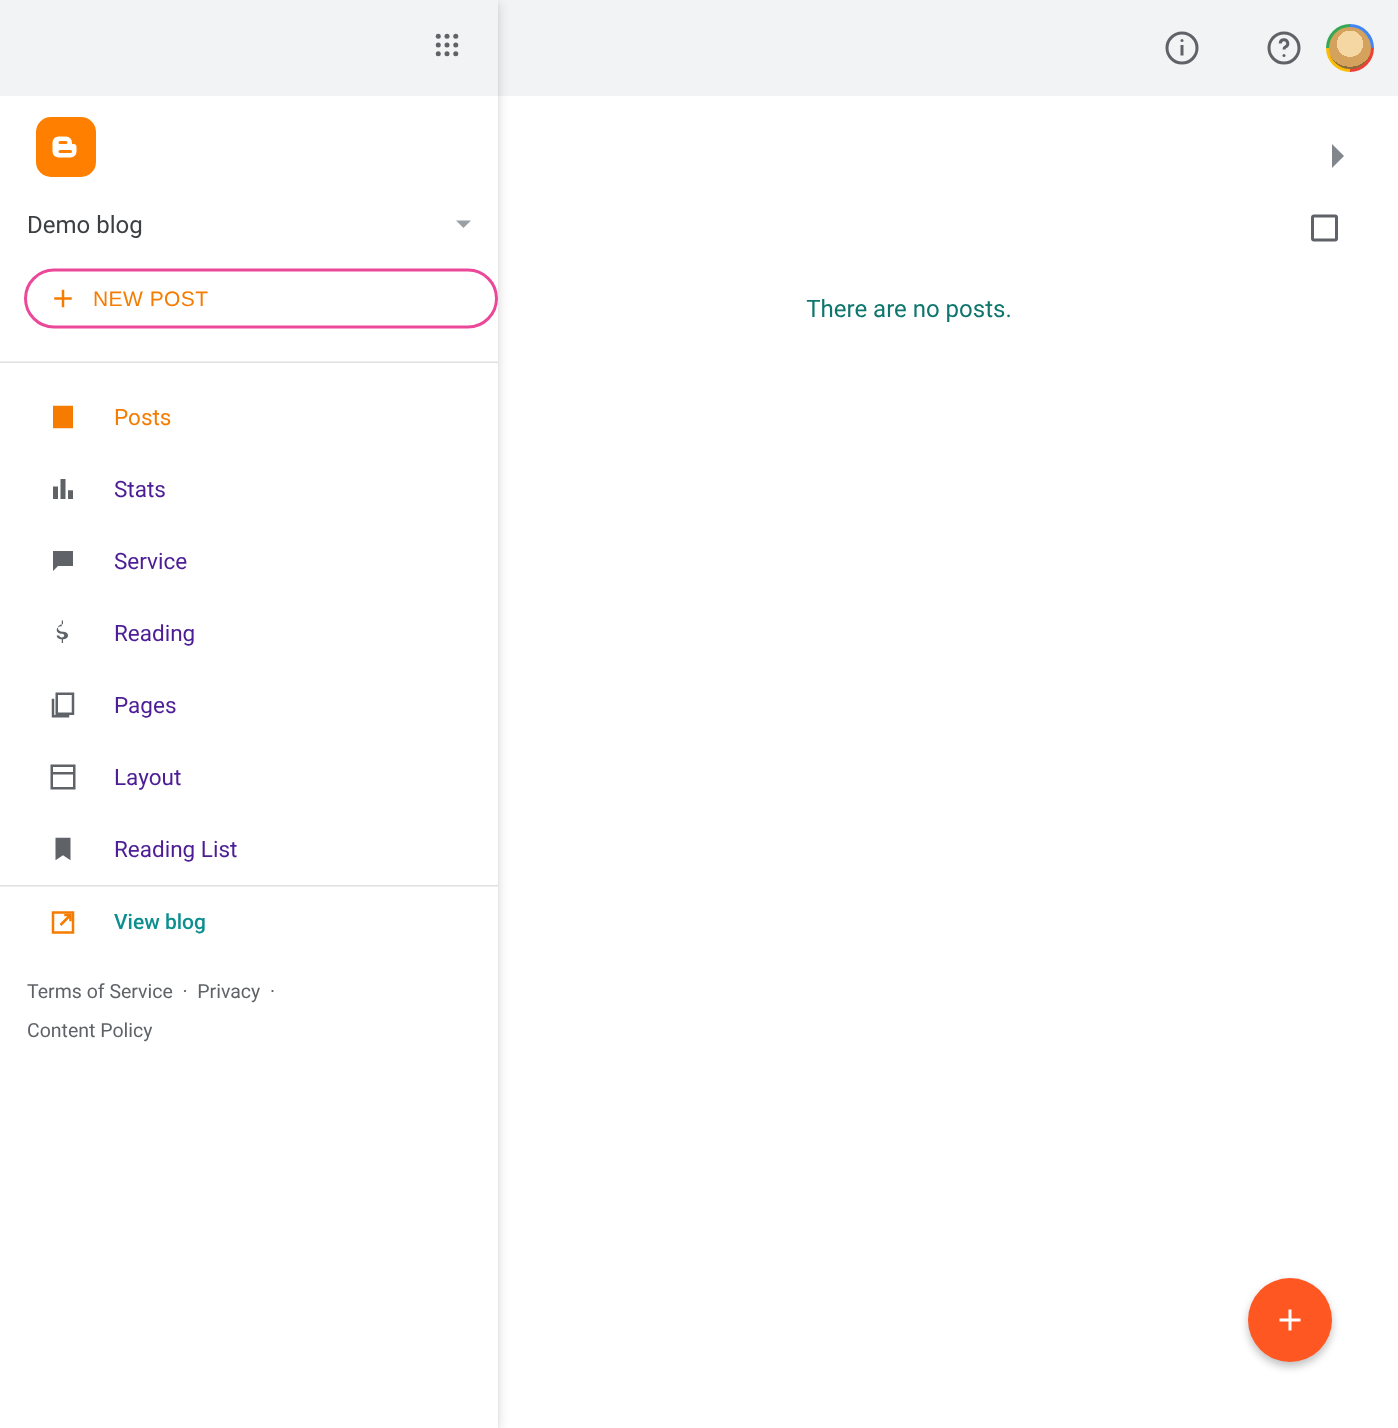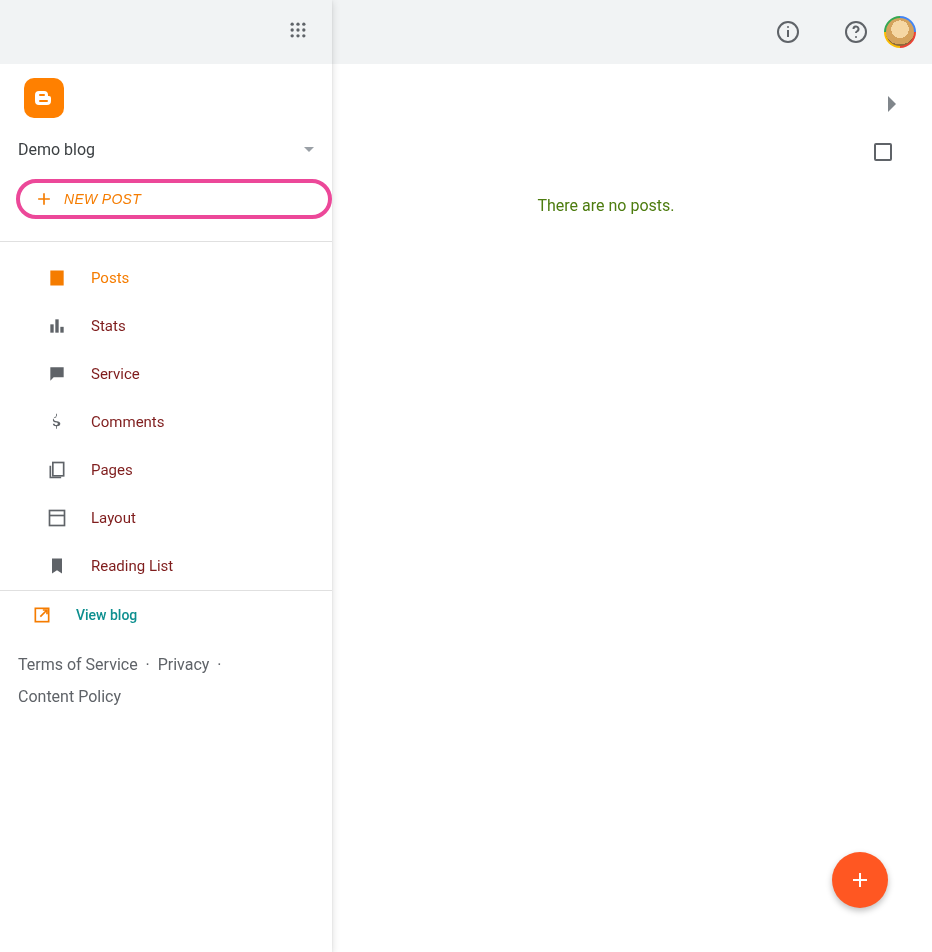--- a/index.html
+++ b/index.html
@@ -119,51 +119,49 @@
     .dropdown-caret {
       width: 0;
       height: 0;
       border-left: 5px solid transparent;
       border-right: 5px solid transparent;
       border-top: 5px solid #9aa0a6;
     }
     .new-post-btn {
       margin: 6px 0 14px 16px;
       height: 40px;
-      border: 4px solid #ec4899;
+      border: 2px solid #ec4899;
       border-radius: 20px;
       background: #fff;
       display: inline-flex;
       align-items: center;
       padding: 0 20px 0 14px;
       gap: 10px;
       cursor: pointer;
       color: #f57c00;
       font-weight: 500;
       font-size: 14px;
       letter-spacing: 0.3px;
-      font-style: italic;
     }
     .divider {
       height: 1px;
       background: #e0e0e0;
       margin: 8px 0 12px 0;
     }
     .nav-list {
       list-style: none;
-      margin-left: 15px;
     }
     .nav-item {
       display: flex;
       align-items: center;
       height: 48px;
       padding: 0 12px 0 32px;
       gap: 24px;
       cursor: pointer;
-      color: #7f1d1d;
+      color: #4c1d95;
       font-size: 15px;
     }
     .nav-item.active {
       color: #f57c00;
     }
     .nav-item .nav-icon {
       width: 20px;
       height: 20px;
       display: flex;
       align-items: center;
@@ -172,21 +170,21 @@
     .nav-item.view-blog {
       color: #0d8f8f;
       font-size: 14px;
       font-weight: 500;
     }
     .nav-item.view-blog .nav-icon {
       color: #f57c00;
     }
     .footer-links {
       padding: 10px 18px;
-      font-size: 16px;
+      font-size: 13px;
       color: #5f6368;
       line-height: 2;
     }
     .footer-links a {
       color: #5f6368;
       text-decoration: none;
     }
     .main {
       position: absolute;
       left: 0;
@@ -225,21 +223,21 @@
       padding: 0 40px;
     }
     .checkbox {
       width: 18px;
       height: 18px;
       border: 2px solid #5f6368;
       border-radius: 2px;
     }
     .empty-msg {
       text-align: center;
-      color: #4d7c0f;
+      color: #0f766e;
       font-size: 16px;
       padding-right: 0;
       margin-top: 20px;
     }
     .fab {
       position: absolute;
       right: 44px;
       bottom: 44px;
       width: 56px;
       height: 56px;
@@ -346,21 +344,21 @@
           </svg>
       </span>
       <span>Service</span>
     </li>
     <li class="nav-item">
       <span class="nav-icon">
         <svg viewBox="0 0 24 24" width="20" height="20" fill="#5f6368">
             <path d="M12 2v3c-2 0-4 1-4 3s2 3 4 3 4 1 4 3-2 3-4 3v3h-1v-3c-2 0-4-1-4-3h2c0 1 1 1.5 2 1.5s2-.5 2-1.5-1-1.5-2-1.5c-2 0-4-1-4-3s2-3 4-3V2z"></path>
           </svg>
       </span>
-      <span>Comments</span>
+      <span>Reading</span>
     </li>
     <li class="nav-item">
       <span class="nav-icon">
         <svg viewBox="0 0 24 24" width="20" height="20" fill="none" stroke="#5f6368" stroke-width="2">
             <rect x="7" y="3" width="13" height="16"></rect>
             <path d="M4 7v14h13"></path>
           </svg>
       </span>
       <span>Pages</span>
     </li>

